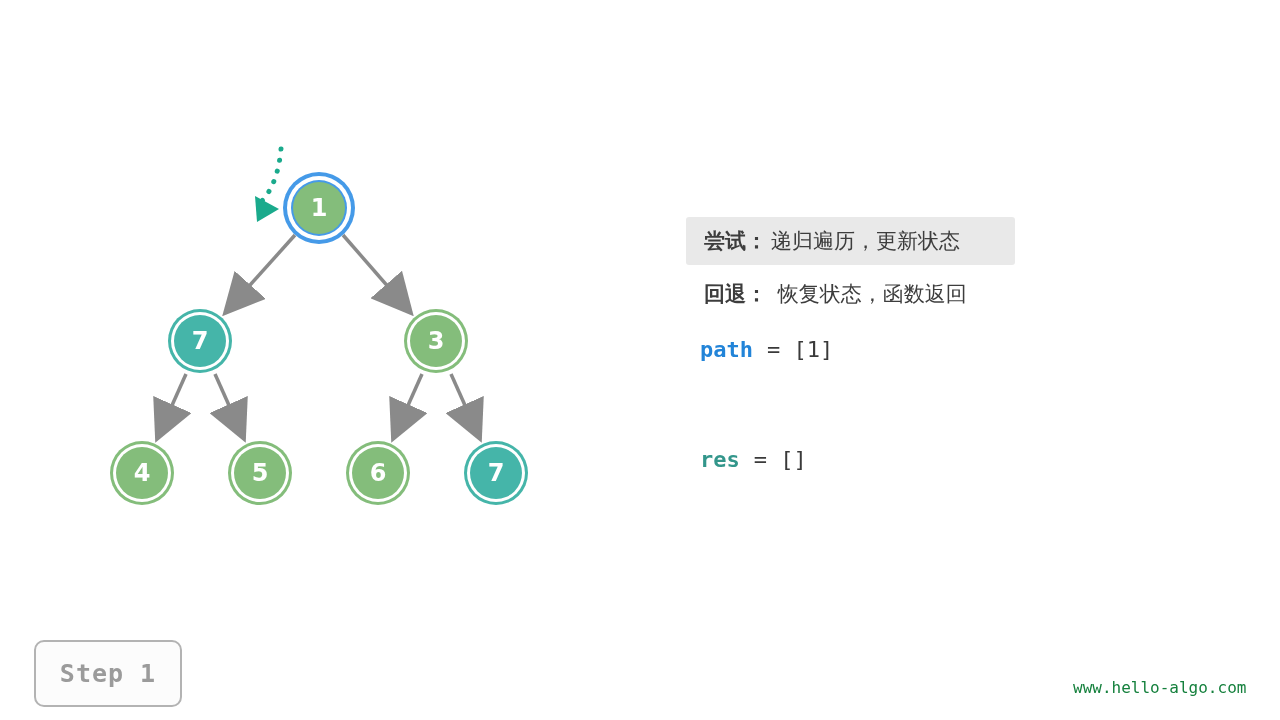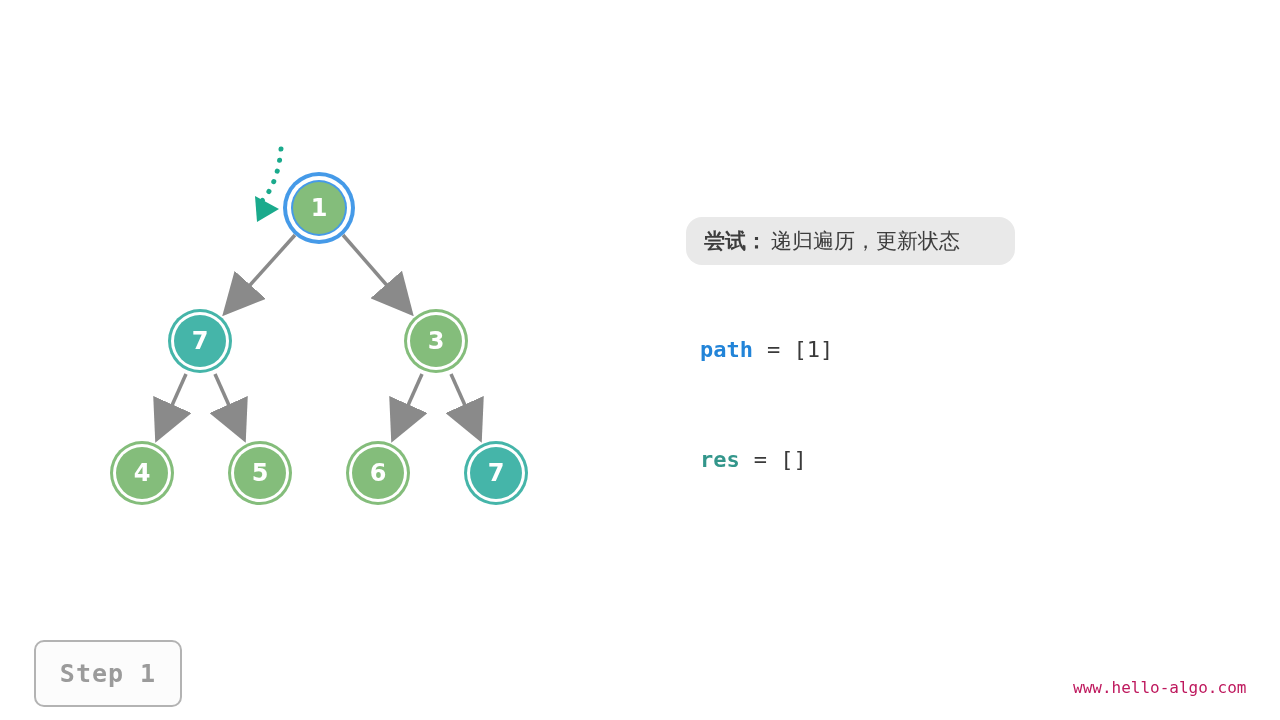--- a/index.html
+++ b/index.html
@@ -36,21 +36,21 @@
   .panel-line {
     position: absolute;
     font-size: 21px;
     color: #3d3d3d;
     white-space: nowrap;
   }
   .try-box {
     left: 686px; top: 217px;
     width: 329px; height: 48px;
     background: #e9e9e9;
-    border-radius: 16px;
+    border-radius: 3px;
     display: flex; align-items: center;
     padding-left: 18px;
   }
   .back-line { left: 704px; top: 280px; }
   .cn-label { font-weight: bold; margin-right: 4px; }
 
   .code-line {
     position: absolute;
     font-family: "DejaVu Sans Mono", "Liberation Mono", monospace;
     font-size: 22px;
@@ -78,21 +78,21 @@
     color: #9b9b9b;
     letter-spacing: 1px;
   }
 
   
   .watermark {
     position: absolute;
     left: 1073px; top: 678px;
     font-family: "DejaVu Sans Mono", "Liberation Mono", monospace;
     font-size: 16px;
-    color: #be185d;
+    color: #15803d;
     white-space: nowrap;
   }
 </style>
 </head>
 <body>
 
 <div class="canvas">
 
   <svg class="tree-svg" width="620" height="560" viewBox="0 0 620 560">
     <defs>
@@ -119,20 +119,24 @@
   <div class="node green" style="left:410px; top:315px;">3</div>
   <div class="node green" style="left:116px; top:447px;">4</div>
   <div class="node green" style="left:234px; top:447px;">5</div>
   <div class="node green" style="left:352px; top:447px;">6</div>
   <div class="node teal" style="left:470px; top:447px;">7</div>
 
   <div class="panel-line try-box">
     <span class="cn-label">尝试：</span>
     <span>递归遍历，更新状态</span>
   </div>
+  <div class="panel-line back-line">
+    <span class="cn-label">回退：</span>
+    <span>恢复状态，函数返回</span>
+  </div>
   <div class="code-line path-line">
     <span class="var-name">path</span><span>= [1]</span>
   </div>
   <div class="code-line res-line">
     <span class="var-name">res</span><span>= []</span>
   </div>
 
   <div class="step-badge">Step 1</div>
 
   <div class="watermark">www.hello-algo.com</div>

